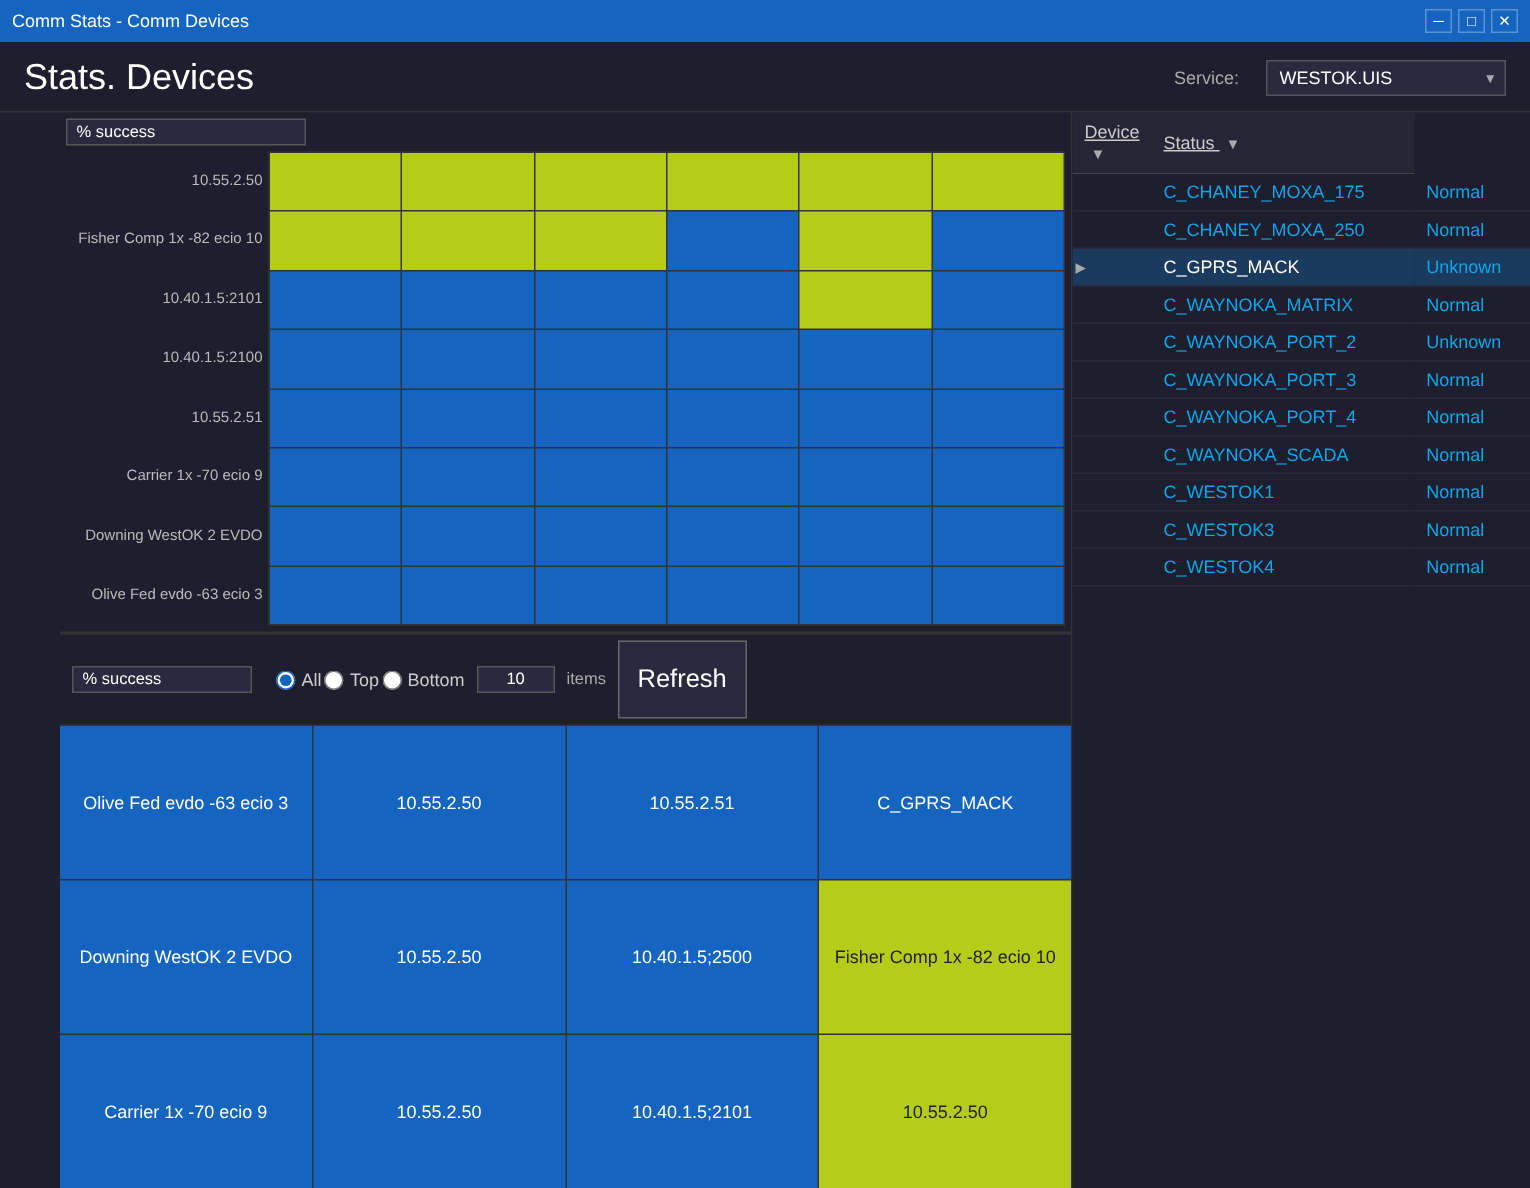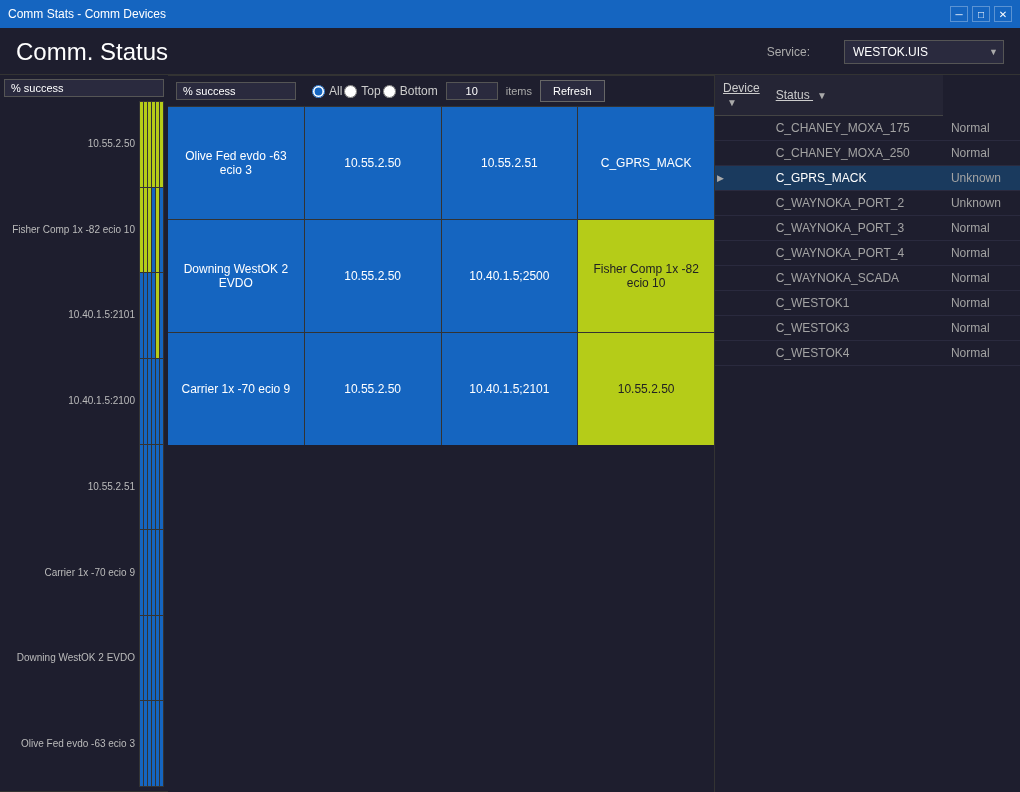--- a/index.html
+++ b/index.html
@@ -34,21 +34,21 @@
     
     .app-header {
       background: #1e1e2e;
       padding: 10px 16px 8px;
       display: flex;
       align-items: center;
       justify-content: space-between;
       border-bottom: 1px solid #333;
     }
     .app-title { font-size: 24px; color: #ffffff; font-weight: 300; }
-    .service-bar { display: flex; align-items: center; gap: 24px; color: #aaa; }
+    .service-bar { display: flex; align-items: center; gap: 8px; color: #aaa; }
     .service-select {
       background: #2a2a3e;
       border: 1px solid #555;
       color: #fff;
       padding: 4px 8px;
       font-size: 12px;
       width: 160px;
       appearance: none;
       cursor: pointer;
     }
@@ -63,22 +63,23 @@
     .body-layout {
       display: flex;
       flex: 1;
       overflow: hidden;
     }
 
     
     .left-panel {
       flex: 1;
       display: flex;
-      flex-direction: row;
+      flex-direction: column;
       border-right: 1px solid #333;
+      margin-left: 40px;
     }
 
     
     .chart-area {
       flex: 1;
       display: flex;
       flex-direction: column;
       padding: 4px;
       background: #1e1e2e;
       border-bottom: 1px solid #333;
@@ -165,23 +166,23 @@
       width: 52px;
       padding: 2px 4px;
       font-size: 11px;
       text-align: center;
     }
     .items-label { color: #aaa; font-size: 11px; }
     .refresh-btn {
       background: #2a2a3e;
       border: 1px solid #666;
       color: #fff;
-      padding: 4px 12px;
+      padding: 15px 12px;
       cursor: pointer;
-      font-size: 11px;
+      font-size: 17px;
     }
 
     
     .tile-grid {
       display: grid;
       grid-template-columns: repeat(4, 1fr);
       grid-template-rows: repeat(3, 1fr);
       gap: 1px;
       background: #333;
       flex: 1;
@@ -225,21 +226,21 @@
     }
     .device-table th .filter-icon {
       display: inline-block;
       margin-left: 4px;
       color: #aaa;
       font-size: 10px;
     }
     .device-table td {
       padding: 5px 8px;
       border-bottom: 1px solid #2a2a3e;
-      color: #a3a3a3;
+      color: #0ea5e9;
     }
     .device-table tr.selected td { background: #1a3a5e; }
 
     
     .table-wrapper {
       flex: 1;
       overflow-y: auto;
     }
     .table-wrapper::-webkit-scrollbar { width: 6px; }
     .table-wrapper::-webkit-scrollbar-track { background: #1e1e2e; }
@@ -259,21 +260,21 @@
   <div class="title-bar-controls">
     <button class="title-bar-btn">─</button>
     <button class="title-bar-btn">□</button>
     <button class="title-bar-btn">✕</button>
   </div>
 </div>
 
 <div class="main-content">
 
   <div class="app-header">
-    <h1 class="app-title">Comm. Status</h1>
+    <h1 class="app-title">Stats. Devices</h1>
     <div class="service-bar">
       <span>Service:</span>
       <div class="service-select-wrapper">
         <select class="service-select"><option>WESTOK.UIS</option></select>
       </div>
     </div>
   </div>
 
   <div class="body-layout">
 
@@ -422,20 +423,25 @@
                 <td>C_CHANEY_MOXA_250</td>
                 <td>Normal</td>
               </tr>
               <tr class="selected">
                 <td style="width: 14px; padding: 5px 2px; color: rgb(170, 170, 170); font-size: 9px;">▶</td>
                 <td style="color: rgb(255, 255, 255);">C_GPRS_MACK</td>
                 <td>Unknown</td>
               </tr>
               <tr>
                 <td style="width: 14px; padding: 5px 2px; color: rgb(170, 170, 170); font-size: 9px;"></td>
+                <td>C_WAYNOKA_MATRIX</td>
+                <td>Normal</td>
+              </tr>
+              <tr>
+                <td style="width: 14px; padding: 5px 2px; color: rgb(170, 170, 170); font-size: 9px;"></td>
                 <td>C_WAYNOKA_PORT_2</td>
                 <td>Unknown</td>
               </tr>
               <tr>
                 <td style="width: 14px; padding: 5px 2px; color: rgb(170, 170, 170); font-size: 9px;"></td>
                 <td>C_WAYNOKA_PORT_3</td>
                 <td>Normal</td>
               </tr>
               <tr>
                 <td style="width: 14px; padding: 5px 2px; color: rgb(170, 170, 170); font-size: 9px;"></td>

